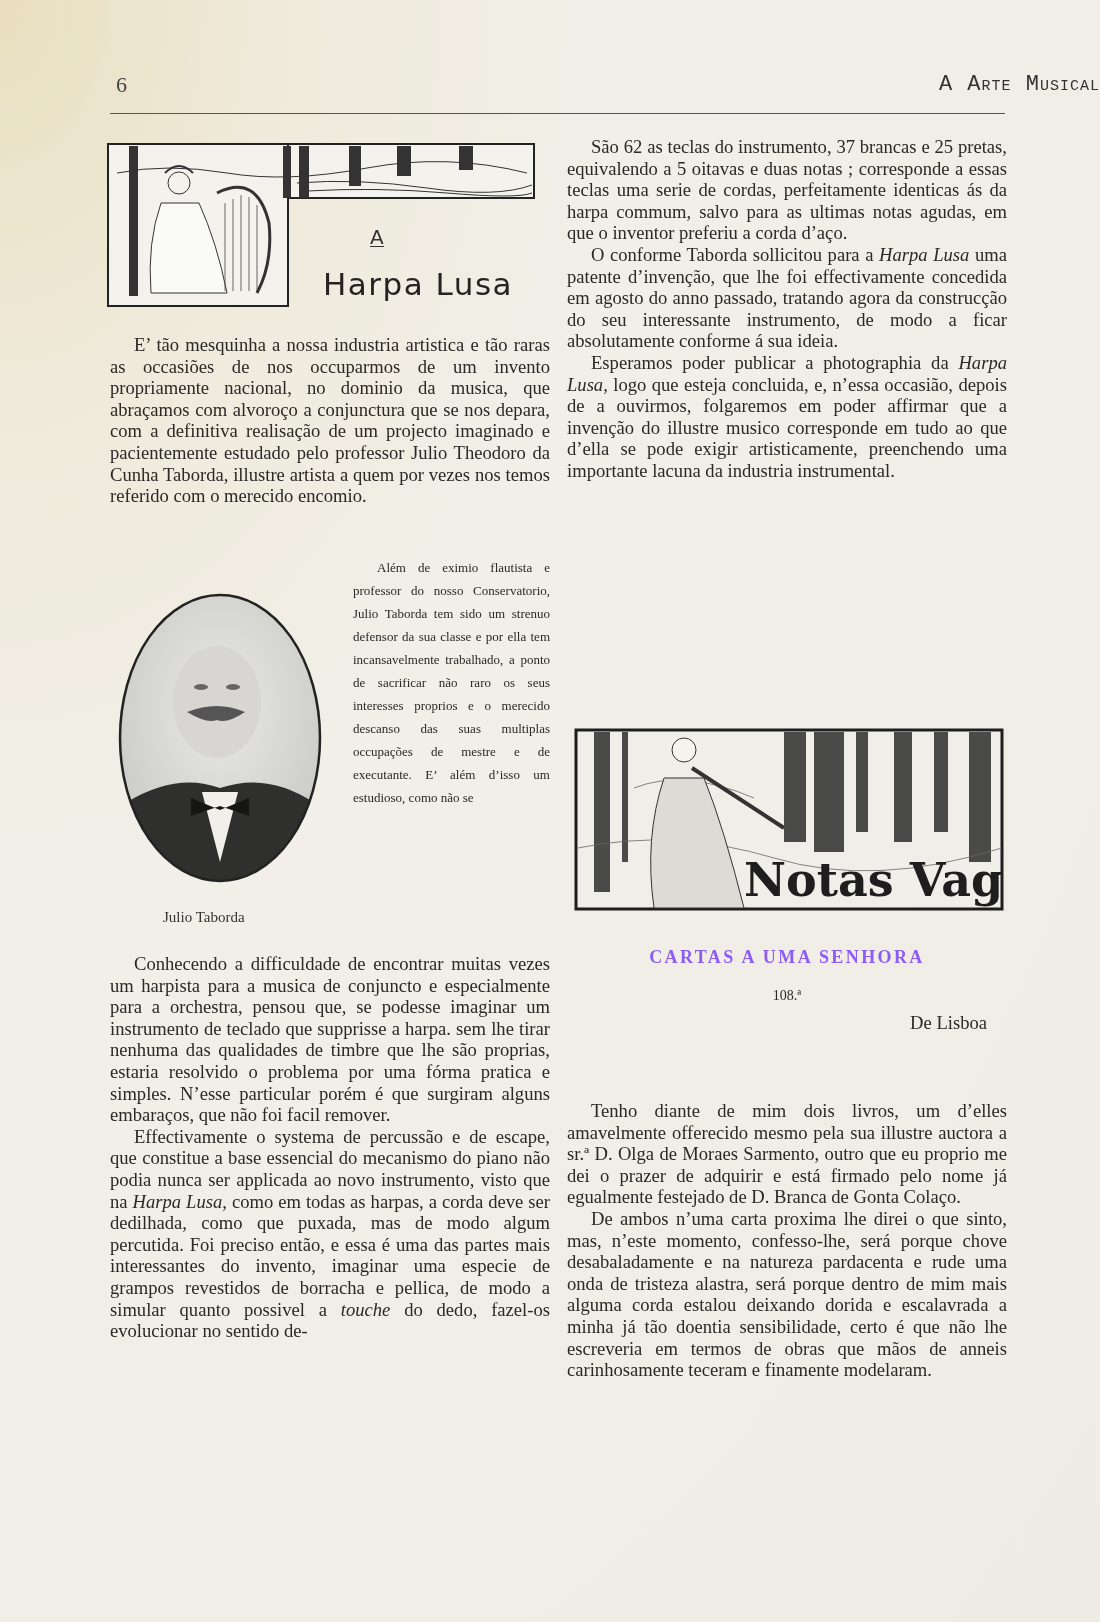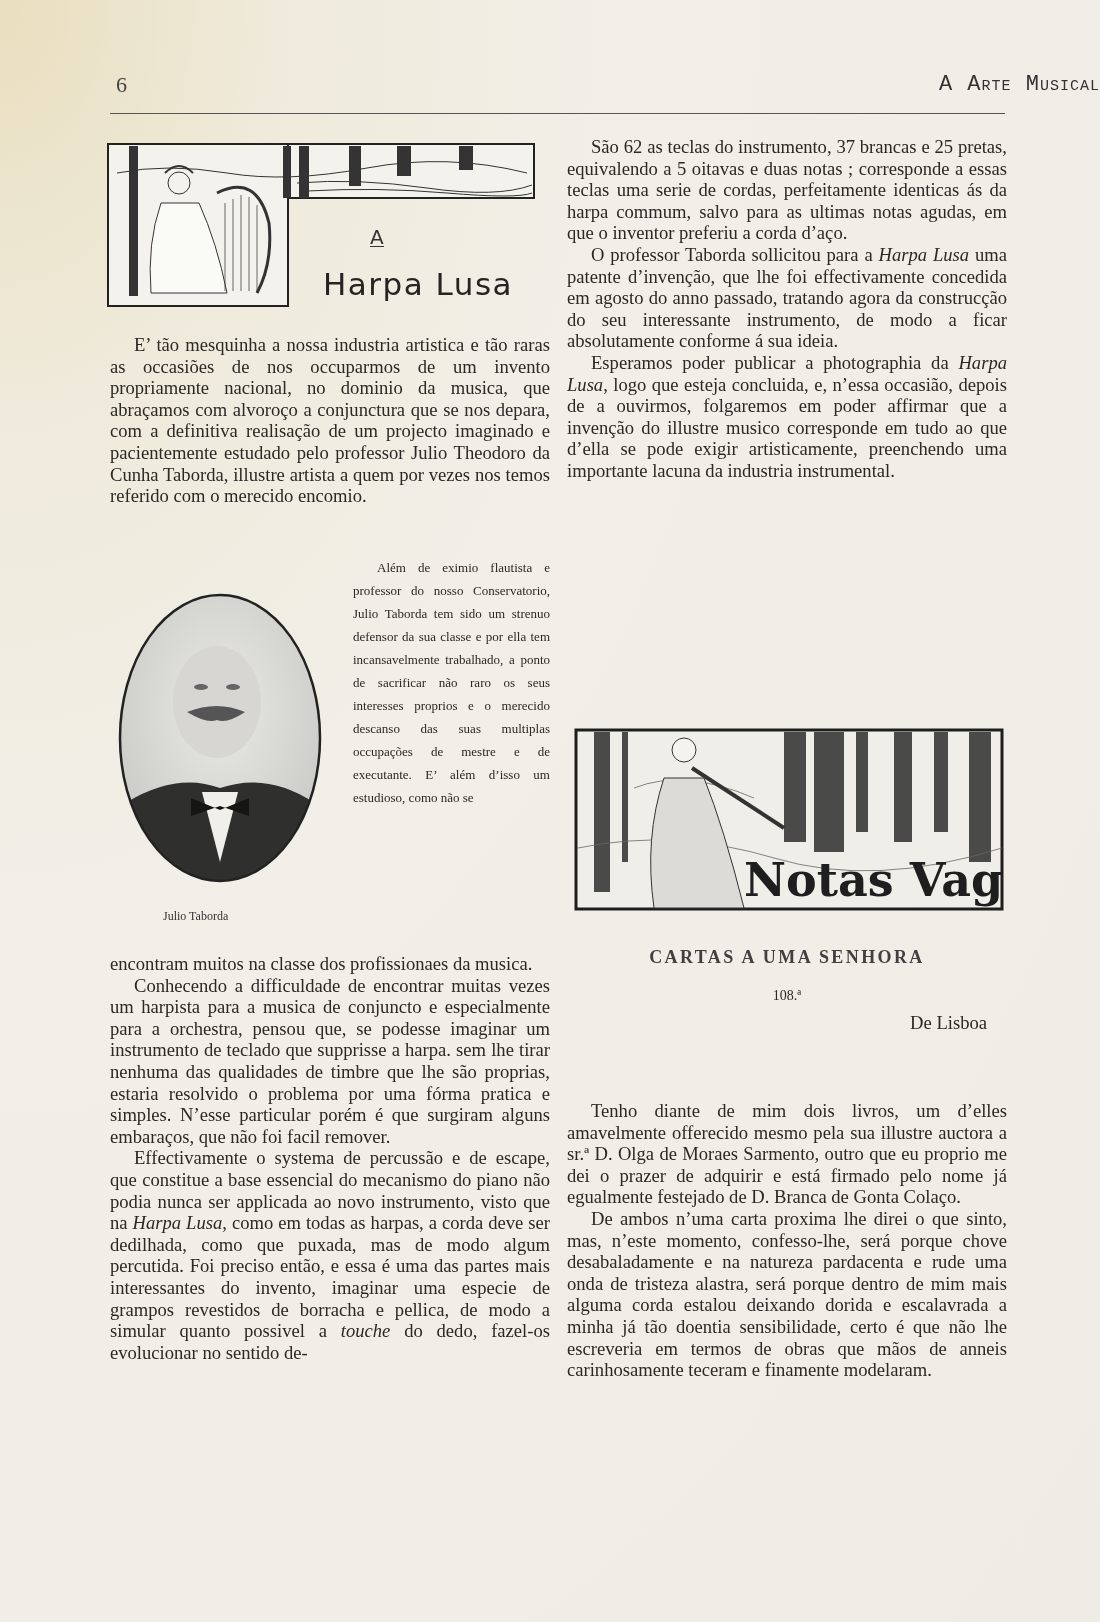--- a/index.html
+++ b/index.html
@@ -18,28 +18,28 @@
   .col p { margin:0; }
   .col .indent { text-indent:24px; }
   .col-left { left:110px; width:440px; }
   .col-right { left:567px; width:440px; top:136px; }
 
   .harp-banner { position:absolute; left:107px; top:143px; width:428px; height:165px; }
   .title-a { position:absolute; left:370px; top:228px; font-family:"DejaVu Sans", sans-serif; font-size:20px; color:#333; border-bottom:1.5px solid #333; line-height:18px; }
   .title-main { position:absolute; left:323px; top:266px; font-family:"DejaVu Sans", sans-serif; font-size:31px; letter-spacing:1.5px; color:#262322; }
 
   .portrait { position:absolute; left:117px; top:592px; width:206px; height:292px; }
-  .portrait-caption { position:absolute; left:163px; top:909px; font-size:12px; color:#333; }
+  .portrait-caption { position:absolute; left:163px; top:909px; font-size:15px; color:#333; }
 
   .left-top { top:334px; }
   .narrow { position:absolute; left:353px; top:556px; width:197px; font-size:13px; line-height:23px; text-align:justify; }
   .left-bottom { top:953px; }
 
   .notas-banner { position:absolute; left:574px; top:728px; width:430px; height:183px; }
-  .cartas-title { position:absolute; left:567px; top:947px; width:440px; text-align:center; font-weight:bold; font-size:18px; letter-spacing:2.4px; color:#404040; }
+  .cartas-title { position:absolute; left:567px; top:947px; width:440px; text-align:center; font-weight:bold; font-size:18px; letter-spacing:2.4px; color:#8b5cf6; }
   .cartas-number { position:absolute; left:567px; top:988px; width:440px; text-align:center; font-size:14px; }
   .cartas-place { position:absolute; left:567px; top:1012px; width:420px; text-align:right; font-size:18.6px; }
   .right-bottom { top:1100px; }
   em { font-style:italic; }
 </style>
 </head>
 <body>
 
 <div class="page-number">6</div>
 <div class="running-head">A Arte Musical</div>
@@ -102,28 +102,27 @@
   </g>
   <ellipse cx="103" cy="146" rx="100" ry="143" fill="none" stroke="#222" stroke-width="2.5"></ellipse>
 </svg>
 <div class="portrait-caption">Julio Taborda</div>
 
 <div class="narrow">
   <p style="text-indent:24px;margin:0;">Além de eximio flautista e professor do nosso Conservatorio, Julio Taborda tem sido um strenuo defensor da sua classe e por ella tem incansavelmente trabalhado, a ponto de sacrificar não raro os seus interesses proprios e o merecido descanso das suas multiplas occupações de mestre e de executante. E’ além d’isso um estudioso, como não se</p>
 </div>
 
 <div class="col col-left left-bottom">
-  <p>encontram muitos na classe dos profissionaes da musica.</p>
   <p class="indent">Conhecendo a difficuldade de encontrar muitas vezes um harpista para a musica de conjuncto e especialmente para a orchestra, pensou que, se podesse imaginar um instrumento de teclado que supprisse a harpa. sem lhe tirar nenhuma das qualidades de timbre que lhe são proprias, estaria resolvido o problema por uma fórma pratica e simples. N’esse particular porém é que surgiram alguns embaraços, que não foi facil remover.</p>
   <p class="indent"><span>Effectivamente o systema de percussão e de escape, que constitue a base essencial do mecanismo do piano não podia nunca ser applicada ao novo instrumento, visto que na </span><em>Harpa Lusa</em><span>, como em todas as harpas, a corda deve ser dedilhada, como que puxada, mas de modo algum percutida. Foi preciso então, e essa é uma das partes mais interessantes do invento, imaginar uma especie de grampos revestidos de borracha e pellica, de modo a simular quanto possivel a </span><em>touche</em><span> do dedo, fazel-os evolucionar no sentido de-</span></p>
 </div>
 
 <div class="col col-right">
   <p class="indent">São 62 as teclas do instrumento, 37 brancas e 25 pretas, equivalendo a 5 oitavas e duas notas ; corresponde a essas teclas uma serie de cordas, perfeitamente identicas ás da harpa commum, salvo para as ultimas notas agudas, em que o inventor preferiu a corda d’aço.</p>
-  <p class="indent"><span>O professor Taborda sollicitou para a </span><em>Harpa Lusa</em><span> uma patente d’invenção, que lhe foi effectivamente concedida em agosto do anno passado, tratando agora da construcção do seu interessante instrumento, de modo a ficar absolutamente conforme á sua ideia.</span></p>
+  <p class="indent"><span>O conforme Taborda sollicitou para a </span><em>Harpa Lusa</em><span> uma patente d’invenção, que lhe foi effectivamente concedida em agosto do anno passado, tratando agora da construcção do seu interessante instrumento, de modo a ficar absolutamente conforme á sua ideia.</span></p>
   <p class="indent"><span>Esperamos poder publicar a photographia da </span><em>Harpa Lusa</em><span>, logo que esteja concluida, e, n’essa occasião, depois de a ouvirmos, folgaremos em poder affirmar que a invenção do illustre musico corresponde em tudo ao que d’ella se pode exigir artisticamente, preenchendo uma importante lacuna da industria instrumental.</span></p>
 </div>
 
 <svg class="notas-banner" viewBox="0 0 430 183">
   <rect x="2" y="2" width="426" height="179" fill="#efeee9" stroke="#1e1e1e" stroke-width="3"></rect>
   <g fill="#4a4a48">
     <rect x="20" y="4" width="16" height="160"></rect>
     <rect x="48" y="4" width="6" height="130"></rect>
     <rect x="210" y="4" width="22" height="110"></rect>
     <rect x="240" y="4" width="30" height="120"></rect>

